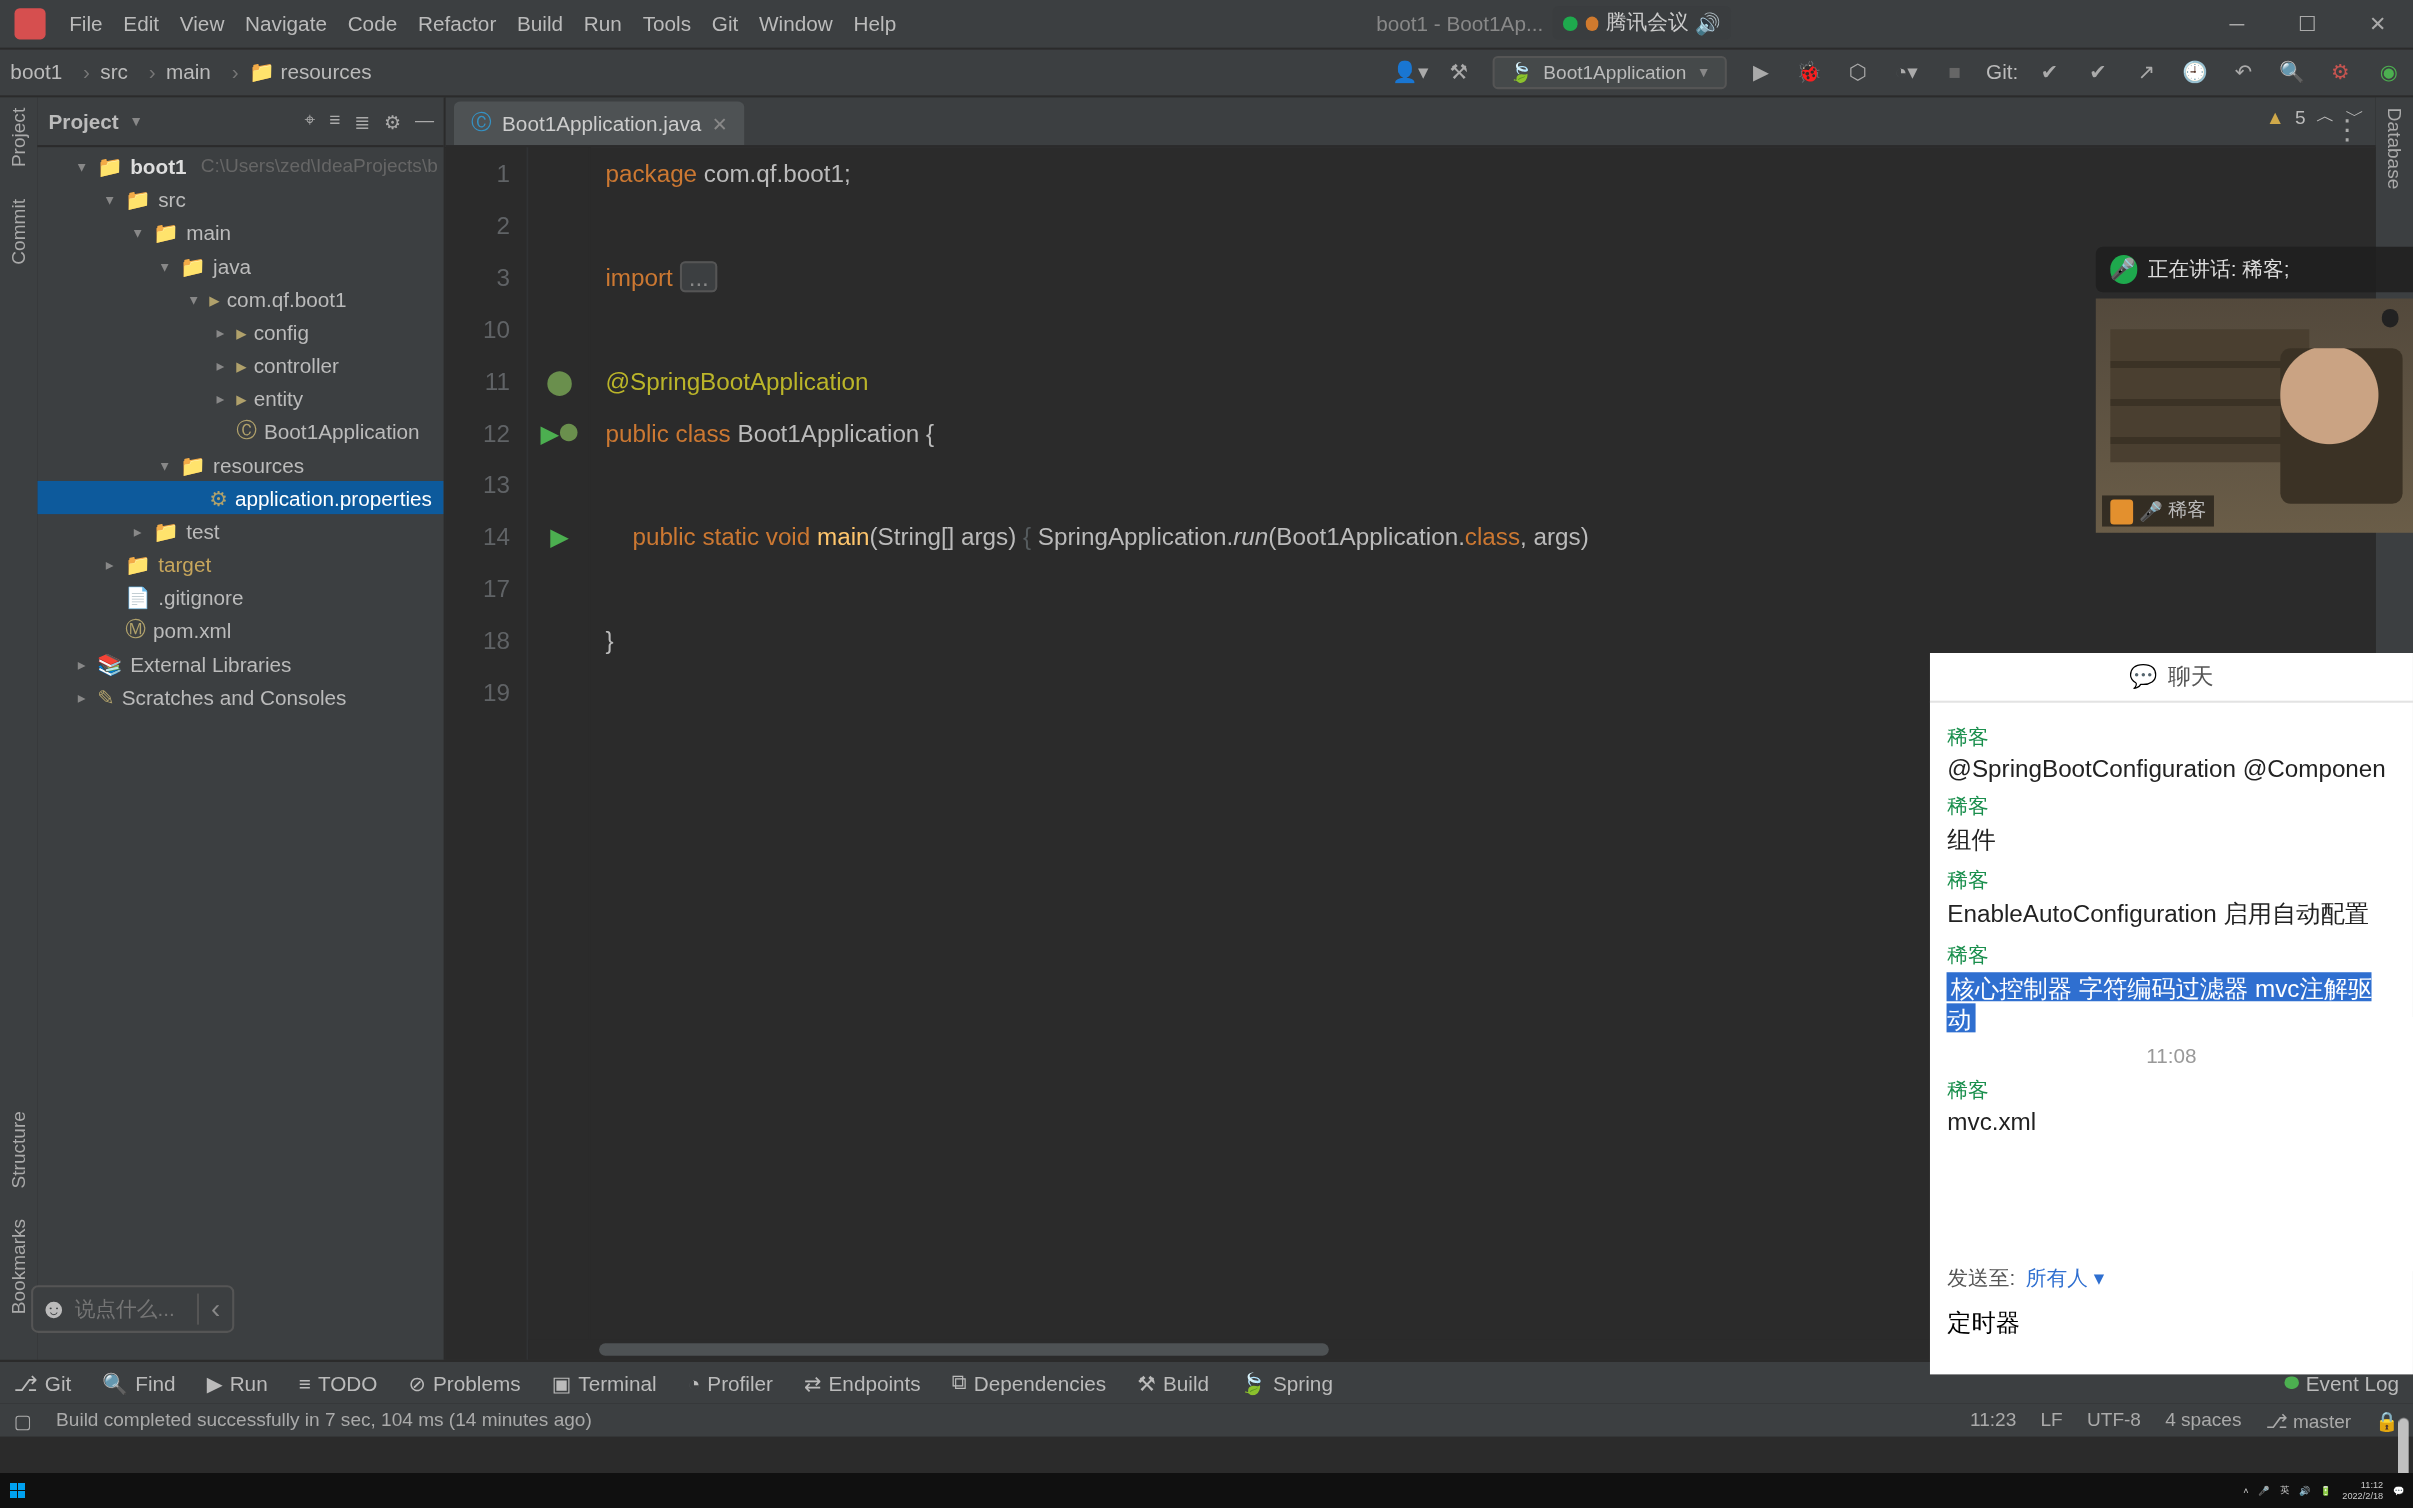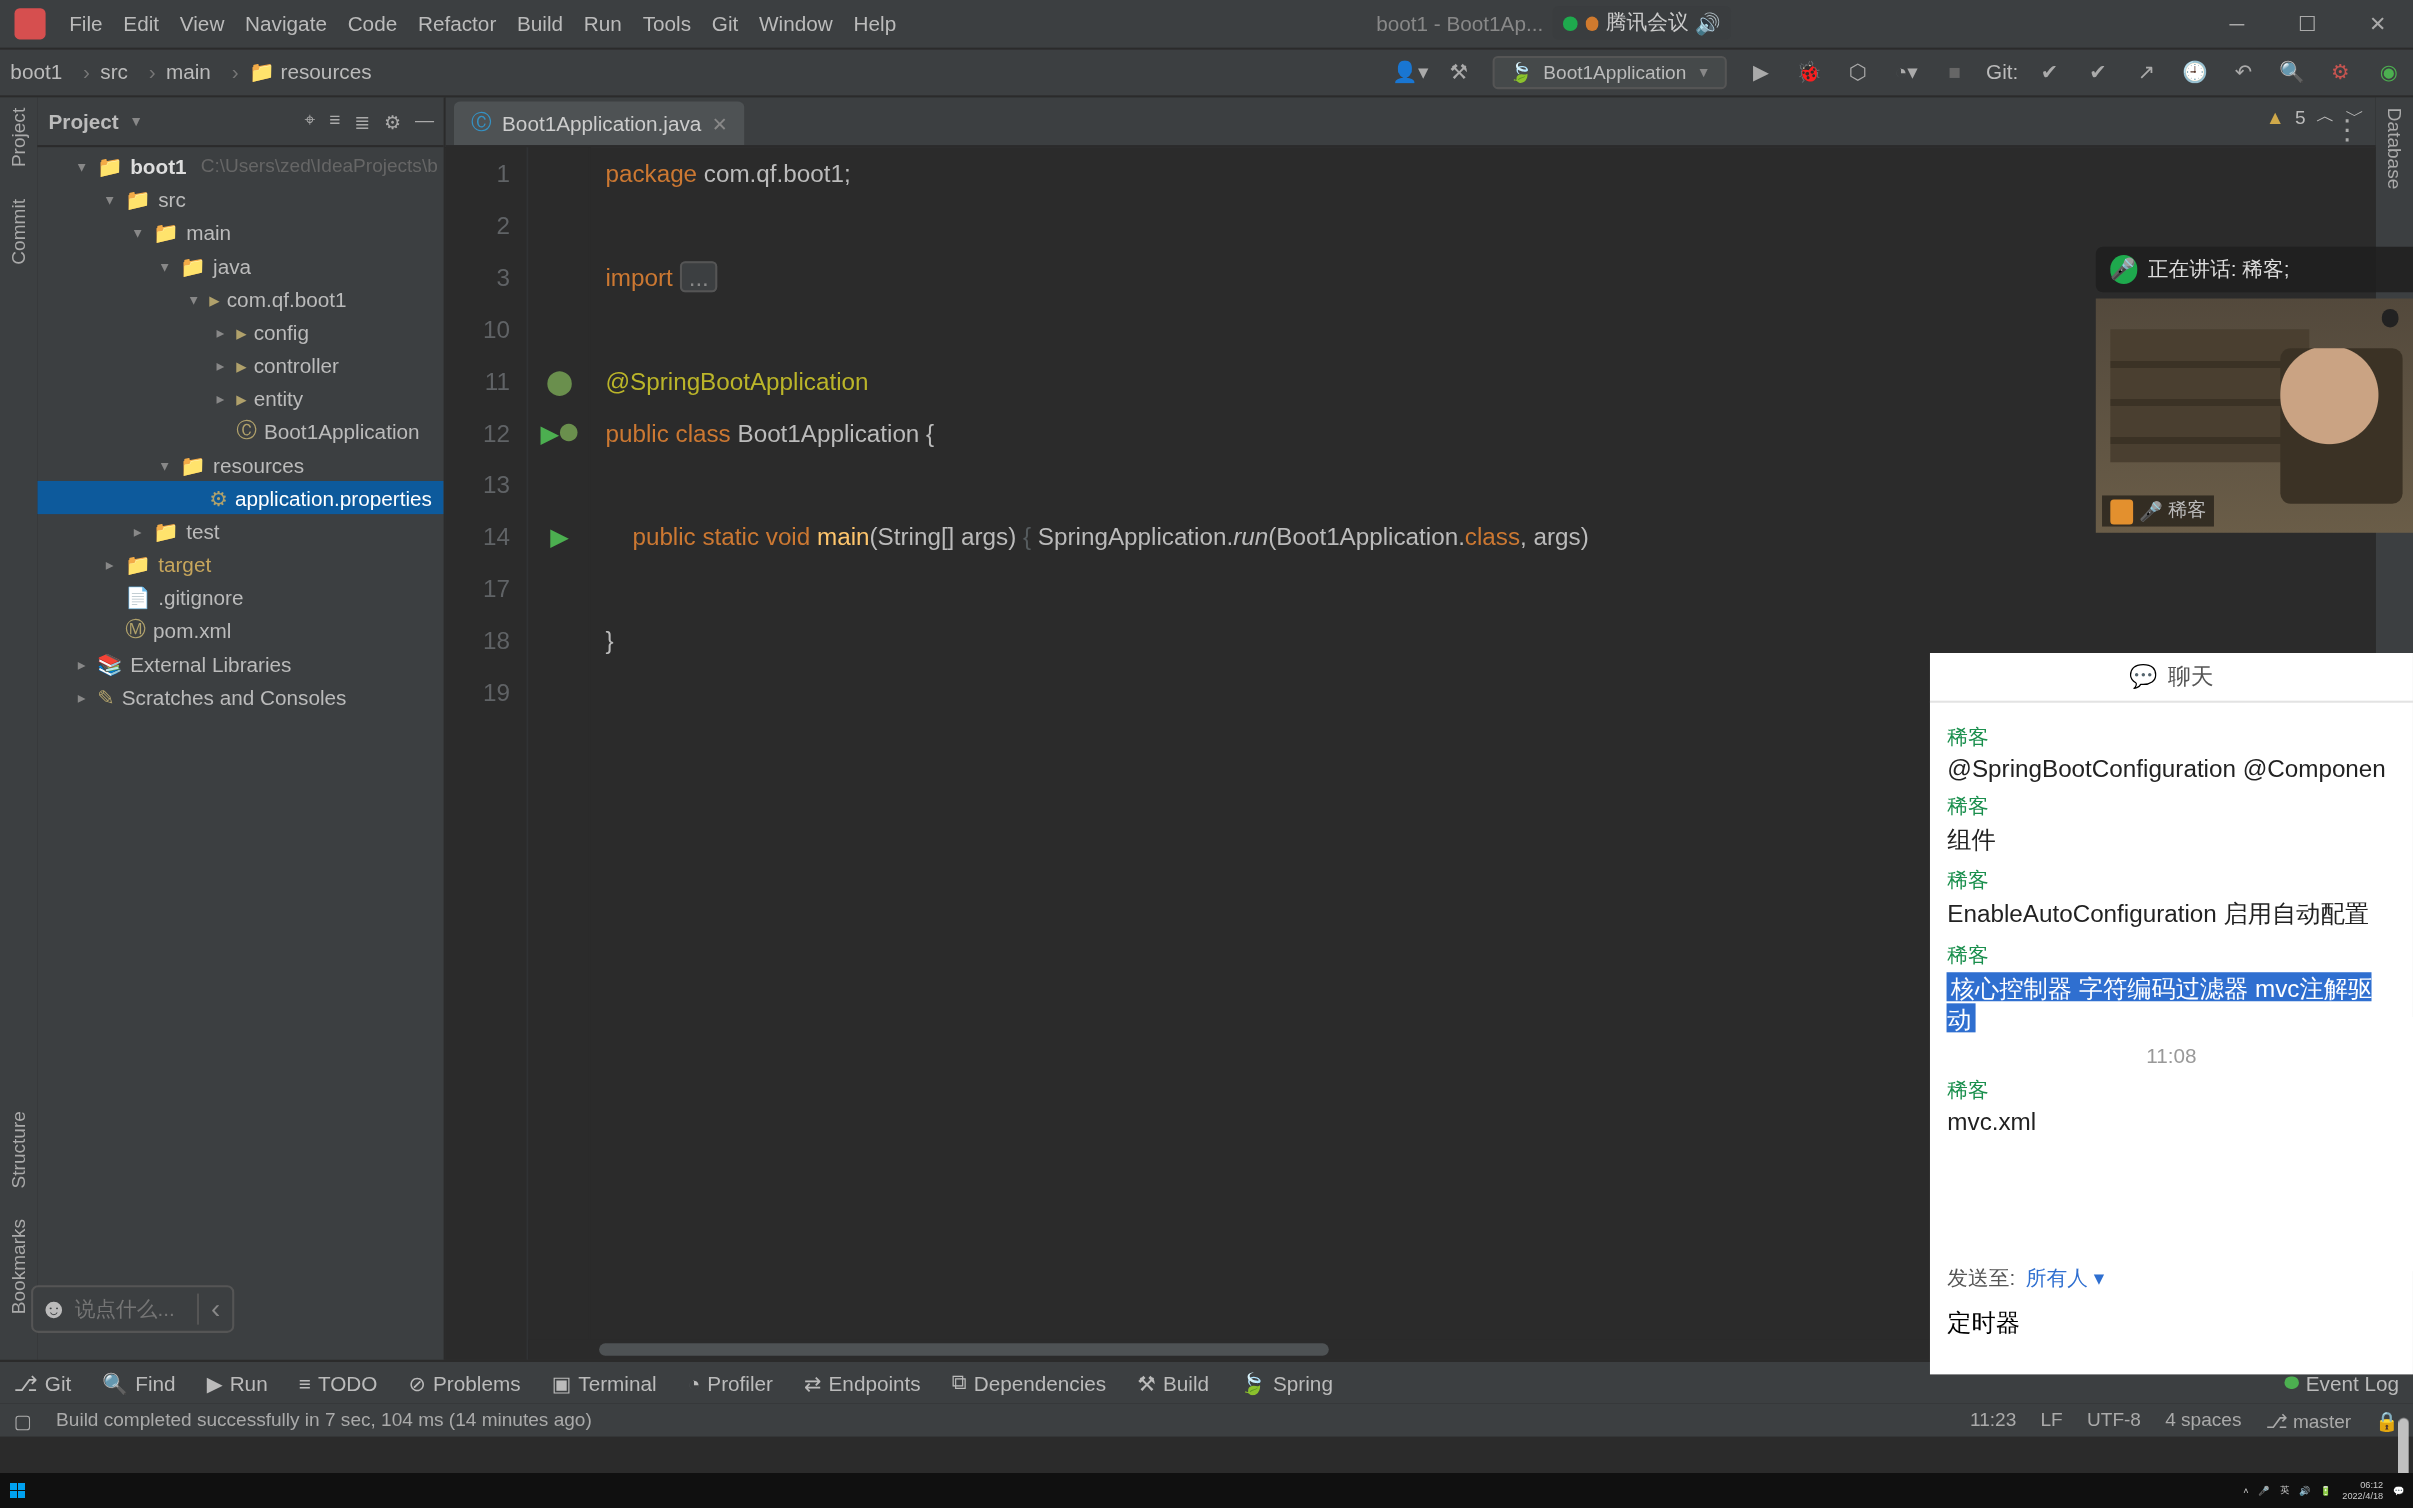--- a/index.html
+++ b/index.html
@@ -478,20 +478,20 @@
           <span></span>
         </div>
   </div>
   <div class="tray">
     <span>˄</span>
     <span>🎤</span>
     <span>英</span>
     <span>🔊</span>
     <span>🔋</span>
     <div class="clock">
-      <div>06:12</div>
-          <div>2022/4/18</div>
+      <div>11:12</div>
+          <div>2022/2/18</div>
     </div>
     <span>💬</span>
   </div>
 </div>
 </div>
 
 
 </body></html>

